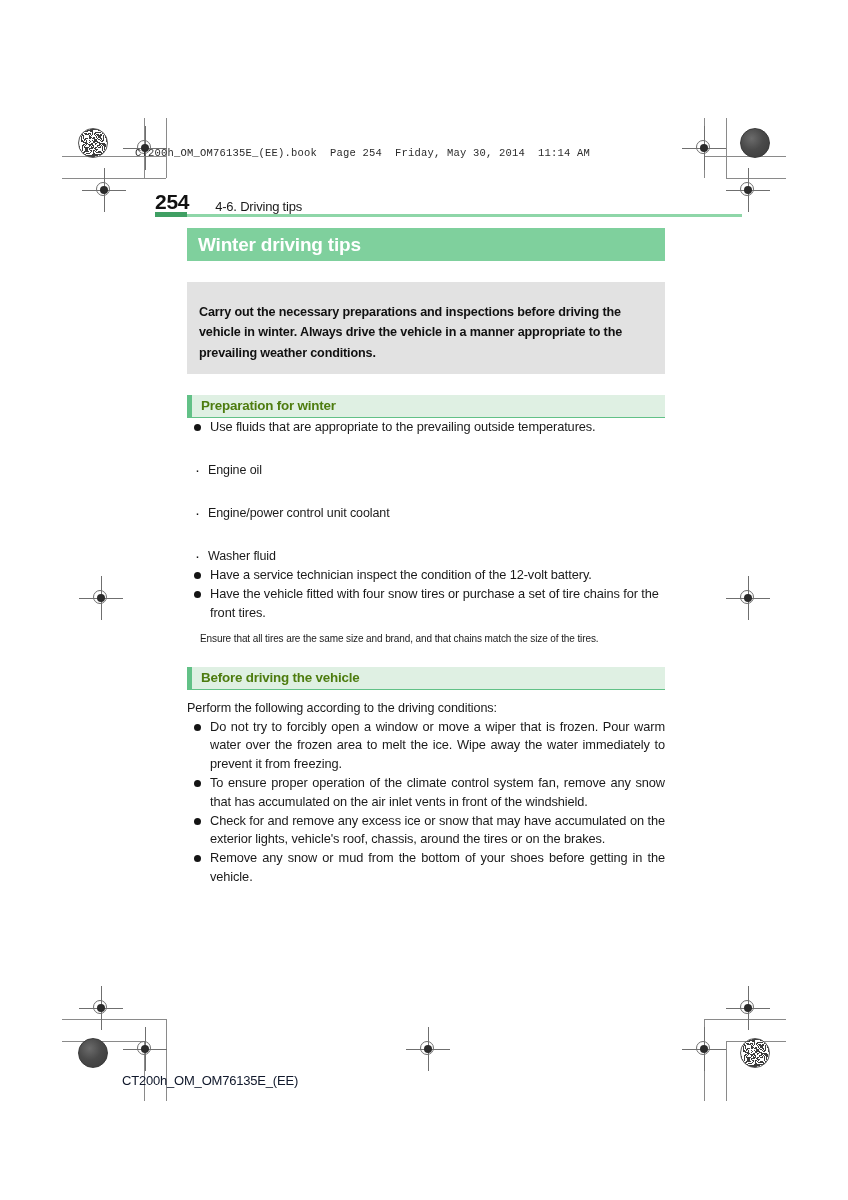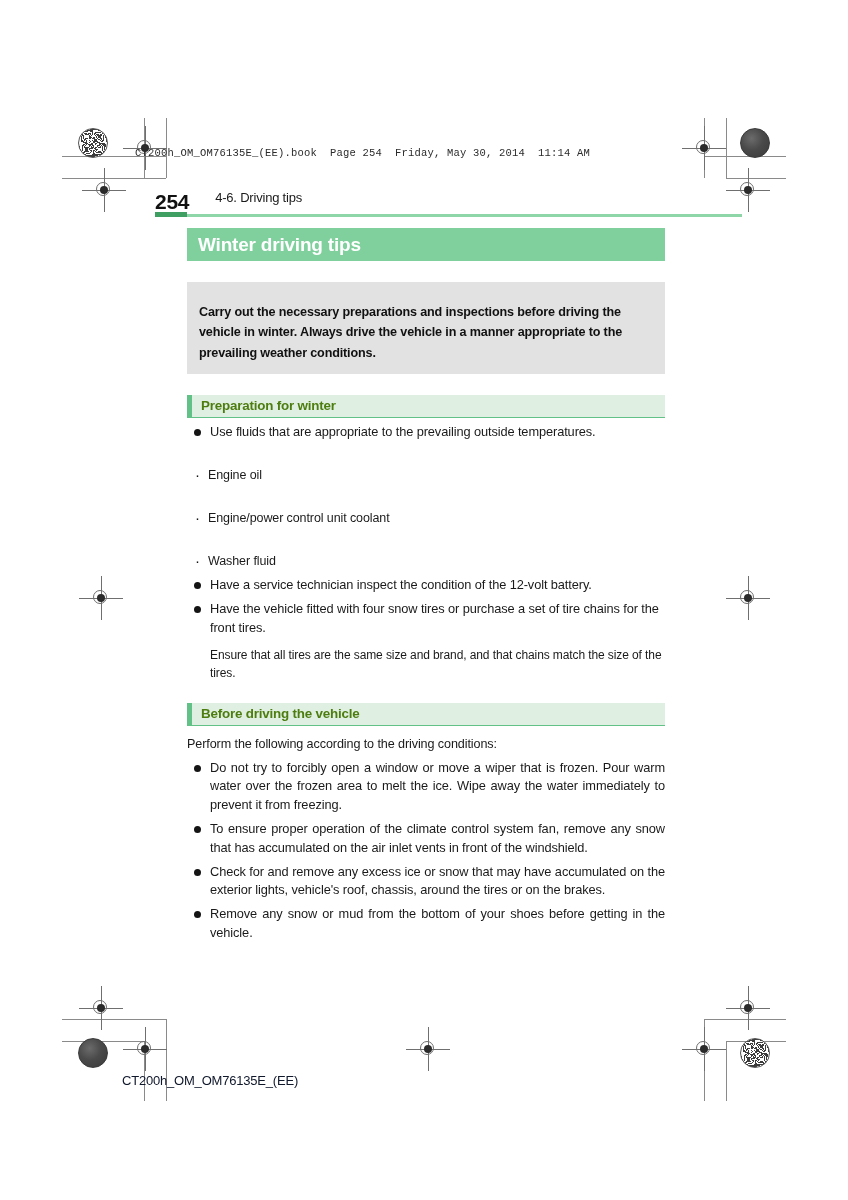--- a/index.html
+++ b/index.html
@@ -75,21 +75,21 @@
     color: #2b2b2b;
     white-space: pre;
   }
 
   
   .page-head {
     position: absolute;
     left: 155px; top: 190px;
     width: 590px;
     display: flex;
-    align-items: flex-start;
+    align-items: flex-end;
   }
   .page-number {
     font-size: 21px;
     font-weight: bold;
     letter-spacing: -0.3px;
     color: #111;
   }
   .section-crumb {
     margin-left: 26px;
     font-size: 13px;
@@ -155,21 +155,20 @@
     margin-top: 9px;
   }
 
   ul.bullets { list-style: none; margin: 0; padding: 0; }
   ul.bullets > li {
     position: relative;
     padding-left: 23px;
     font-size: 12.8px;
     line-height: 1.47;
     letter-spacing: -0.1px;
-    margin-top: 5px;
   }
   ul.bullets > li::before {
     content: "";
     position: absolute;
     left: 7px; top: 6px;
     width: 7px; height: 7px;
     background: #141414;
     border-radius: 50%;
   }
   ul.bullets > li.justify { text-align: justify; }
@@ -186,22 +185,22 @@
   ul.subdots > li::before {
     content: "·";
     position: absolute;
     left: 8px; top: -2px;
     font-size: 15px;
     color: #141414;
   }
 
   .note {
     margin-top: 9px;
-    margin-left: 23px;
-    font-size: 12px;
+    margin-left: 13px;
+    font-size: 10px;
     line-height: 1.5;
     letter-spacing: -0.1px;
     color: #1a1a1a;
   }
 
   
   .footer {
     position: absolute;
     left: 122px; top: 1073px;
     font-size: 13px;

